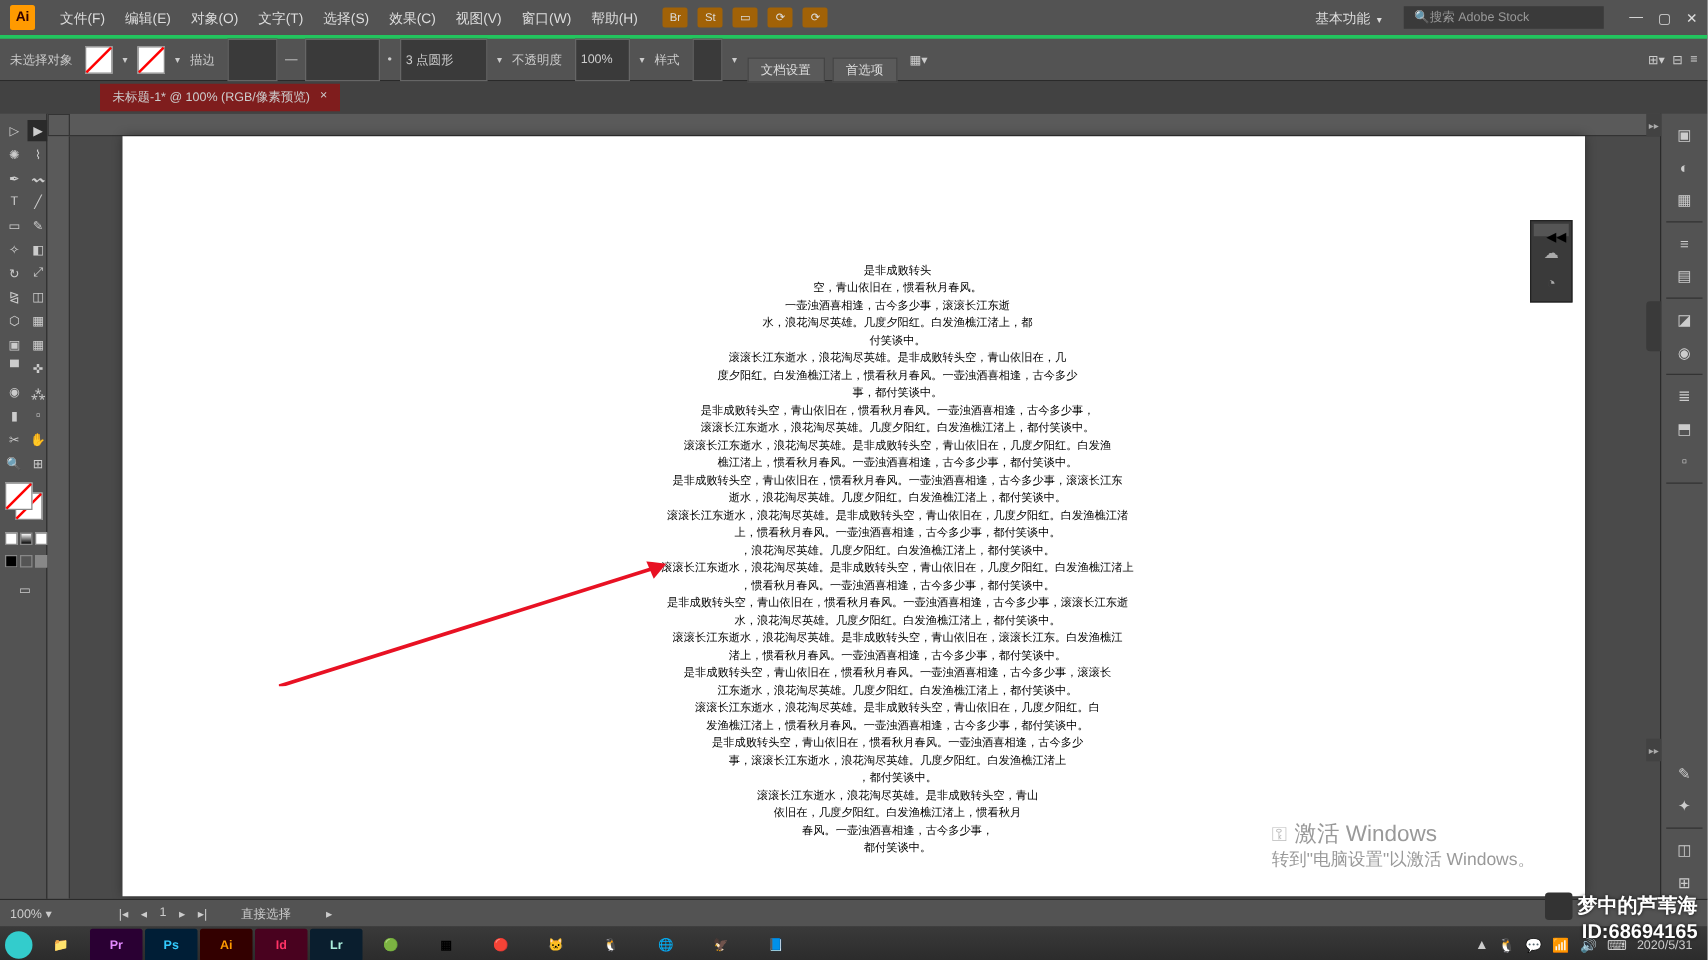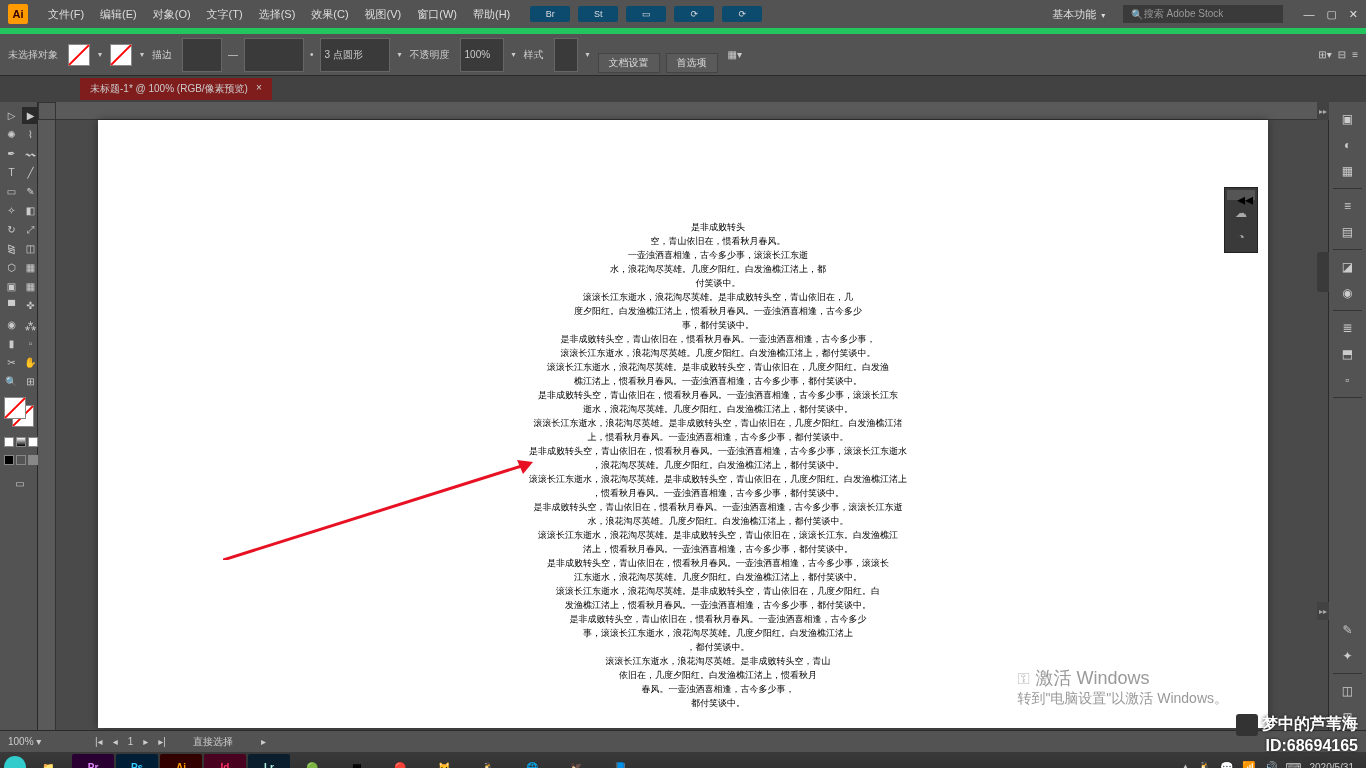--- a/index.html
+++ b/index.html
@@ -3,27 +3,27 @@
 <meta charset="utf-8">
 <style>
 * { margin: 0; padding: 0; box-sizing: border-box; font-family: "Microsoft YaHei", sans-serif; }
 body { background: #4a4a4a; width: 1366px; height: 768px; overflow: hidden; position: relative; }
 
 
 .menubar { height: 28px; background: #535353; display: flex; align-items: center; padding: 0 8px; color: #ddd; font-size: 11px; }
 .ai-logo { width: 20px; height: 20px; background: #ff9a00; color: #330000; font-weight: bold; display: flex; align-items: center; justify-content: center; font-size: 11px; border-radius: 2px; margin-right: 12px; }
 .menu-item { padding: 0 8px; cursor: pointer; }
 .menubar-icons { display: flex; gap: 8px; margin-left: 12px; }
-.menubar-icon { width: 40px; height: 16px; background: #0c4a6e; border-radius: 2px; display: flex; align-items: center; justify-content: center; font-size: 9px; }
+.menubar-icon { width: 20px; height: 16px; background: #a16207; border-radius: 2px; display: flex; align-items: center; justify-content: center; font-size: 9px; }
 .menubar-right { margin-left: auto; display: flex; align-items: center; gap: 8px; }
 .search-stock { background: #3a3a3a; padding: 2px 8px; font-size: 10px; color: #999; width: 160px; height: 18px; display: flex; align-items: center; }
 .win-controls { display: flex; gap: 12px; margin-left: 12px; }
 
 
-.optionsbar { height: 48px; background: #535353; border-top: 6px solid #22c55e; border-bottom: 1px solid #2a2a2a; display: flex; align-items: center; padding: 0 8px; color: #ccc; font-size: 10px; gap: 6px; }
+.optionsbar { height: 37px; background: #535353; border-top: 3px solid #22c55e; border-bottom: 1px solid #2a2a2a; display: flex; align-items: center; padding: 0 8px; color: #ccc; font-size: 10px; gap: 6px; }
 .opt-label { margin-right: 4px; }
 .swatch-none { width: 22px; height: 22px; background: #fff; position: relative; border: 1px solid #888; }
 .swatch-none::after { content: ''; position: absolute; width: 28px; height: 2px; background: red; transform: rotate(-45deg); top: 9px; left: -4px; }
 .dropdown-arrow { font-size: 8px; margin: 0 2px; }
 .opt-input { background: #3a3a3a; border: 1px solid #666; color: #ccc; height: 20px; padding: 16px 4px; font-size: 10px; }
 .opt-btn { background: #5a5a5a; border: 1px solid #444; padding: 2px 10px; font-size: 10px; color: #ddd; cursor: pointer; margin-top: 16px; }
 
 
 .doctab-bar { height: 26px; background: #424242; display: flex; align-items: center; padding-left: 80px; }
 .doctab { background: #7f1d1d; color: #ccc; font-size: 10px; padding: 4px 10px; display: flex; gap: 8px; }
@@ -251,21 +251,20 @@
           <div class="line">度夕阳红。白发渔樵江渚上，惯看秋月春风。一壶浊酒喜相逢，古今多少</div>
           <div class="line">事，都付笑谈中。</div>
           <div class="line">是非成败转头空，青山依旧在，惯看秋月春风。一壶浊酒喜相逢，古今多少事，</div>
           <div class="line">滚滚长江东逝水，浪花淘尽英雄。几度夕阳红。白发渔樵江渚上，都付笑谈中。</div>
           <div class="line">滚滚长江东逝水，浪花淘尽英雄。是非成败转头空，青山依旧在，几度夕阳红。白发渔</div>
           <div class="line">樵江渚上，惯看秋月春风。一壶浊酒喜相逢，古今多少事，都付笑谈中。</div>
           <div class="line">是非成败转头空，青山依旧在，惯看秋月春风。一壶浊酒喜相逢，古今多少事，滚滚长江东</div>
           <div class="line">逝水，浪花淘尽英雄。几度夕阳红。白发渔樵江渚上，都付笑谈中。</div>
           <div class="line">滚滚长江东逝水，浪花淘尽英雄。是非成败转头空，青山依旧在，几度夕阳红。白发渔樵江渚</div>
           <div class="line">上，惯看秋月春风。一壶浊酒喜相逢，古今多少事，都付笑谈中。</div>
-          <div class="line">是非成败转头空，青山依旧在，惯看秋月春风。一壶浊酒喜相逢，古今多少事，滚滚长江东逝水</div>
           <div class="line">，浪花淘尽英雄。几度夕阳红。白发渔樵江渚上，都付笑谈中。</div>
           <div class="line">滚滚长江东逝水，浪花淘尽英雄。是非成败转头空，青山依旧在，几度夕阳红。白发渔樵江渚上</div>
           <div class="line">，惯看秋月春风。一壶浊酒喜相逢，古今多少事，都付笑谈中。</div>
           <div class="line">是非成败转头空，青山依旧在，惯看秋月春风。一壶浊酒喜相逢，古今多少事，滚滚长江东逝</div>
           <div class="line">水，浪花淘尽英雄。几度夕阳红。白发渔樵江渚上，都付笑谈中。</div>
           <div class="line">滚滚长江东逝水，浪花淘尽英雄。是非成败转头空，青山依旧在，滚滚长江东。白发渔樵江</div>
           <div class="line">渚上，惯看秋月春风。一壶浊酒喜相逢，古今多少事，都付笑谈中。</div>
           <div class="line">是非成败转头空，青山依旧在，惯看秋月春风。一壶浊酒喜相逢，古今多少事，滚滚长</div>
           <div class="line">江东逝水，浪花淘尽英雄。几度夕阳红。白发渔樵江渚上，都付笑谈中。</div>
           <div class="line">滚滚长江东逝水，浪花淘尽英雄。是非成败转头空，青山依旧在，几度夕阳红。白</div>

